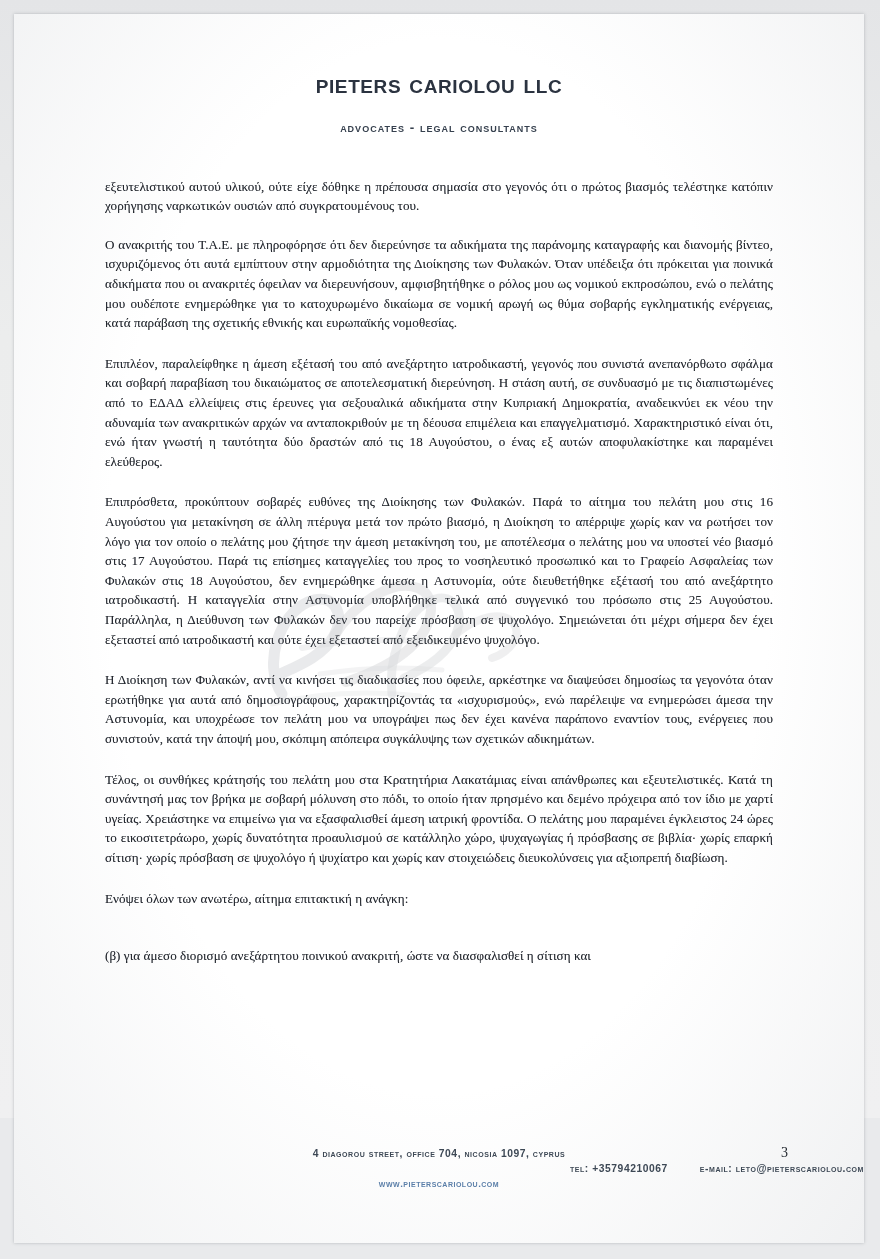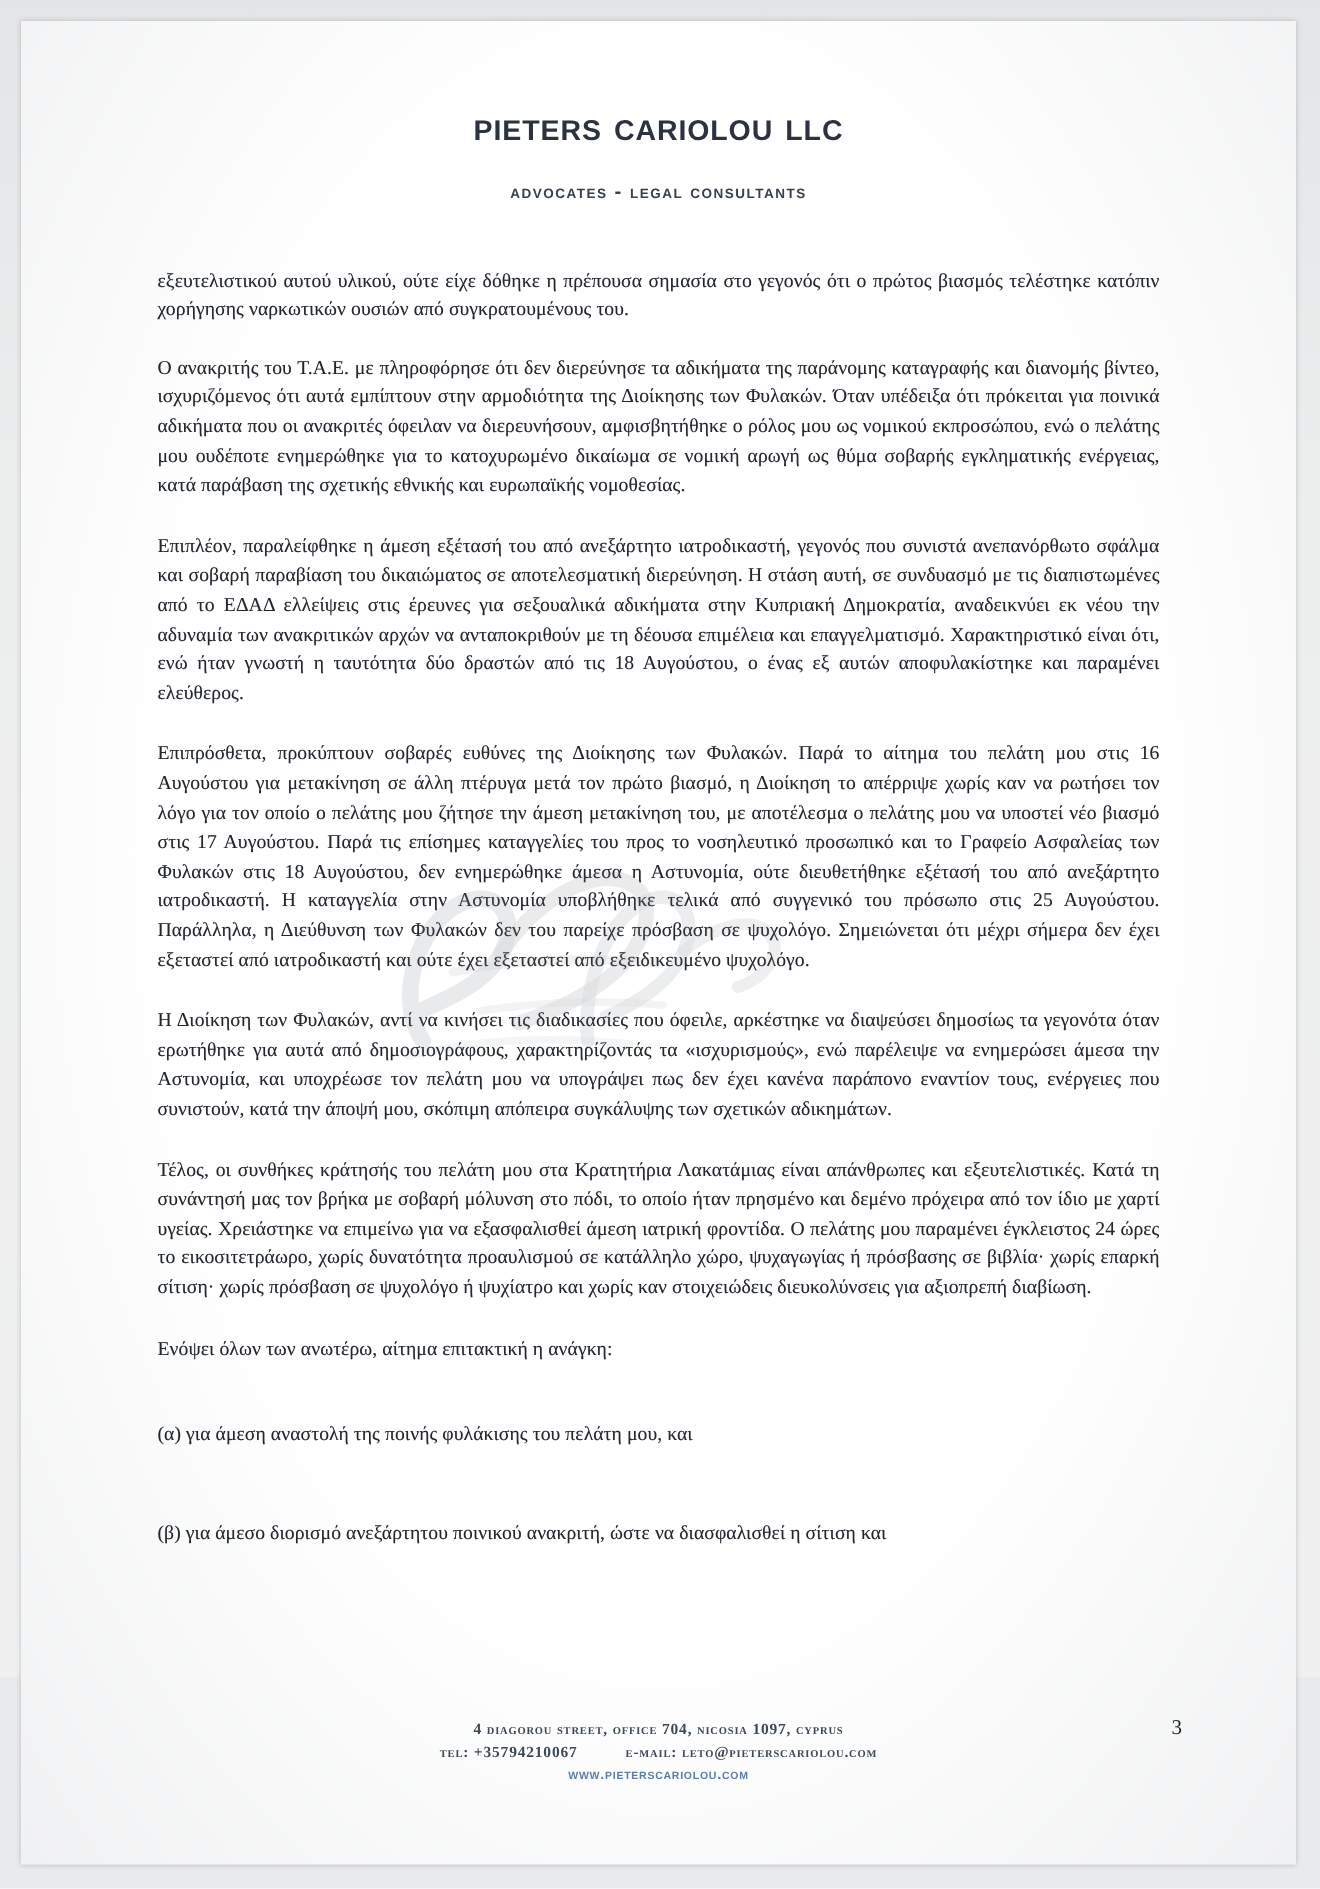--- a/index.html
+++ b/index.html
@@ -118,25 +118,24 @@
     color: #3d4855;
     z-index: 2;
   }
   .footer-line {
     font-size: 10.3px;
     letter-spacing: 0.55px;
     font-weight: bold;
     font-variant: small-caps;
     text-transform: lowercase;
     line-height: 15px;
-    font-family: Liberation Serif, serif;
   }
   .footer-contact {
     display: flex;
-    justify-content: center;
+    justify-content: flex-end;
     gap: 32px;
   }
   .footer-url {
     font-size: 9.6px;
     letter-spacing: 0.5px;
     font-weight: bold;
     color: #5a7ea8;
     font-variant: small-caps;
     text-transform: lowercase;
     line-height: 15px;
@@ -163,21 +162,20 @@
     </div>
 
     <div class="doc-body">
       <p class="para tight">εξευτελιστικού αυτού υλικού, ούτε είχε δόθηκε η πρέπουσα σημασία στο γεγονός ότι ο πρώτος βιασμός τελέστηκε κατόπιν χορήγησης ναρκωτικών ουσιών από συγκρατουμένους του.</p>
       <p class="para">Ο ανακριτής του Τ.Α.Ε. με πληροφόρησε ότι δεν διερεύνησε τα αδικήματα της παράνομης καταγραφής και διανομής βίντεο, ισχυριζόμενος ότι αυτά εμπίπτουν στην αρμοδιότητα της Διοίκησης των Φυλακών. Όταν υπέδειξα ότι πρόκειται για ποινικά αδικήματα που οι ανακριτές όφειλαν να διερευνήσουν, αμφισβητήθηκε ο ρόλος μου ως νομικού εκπροσώπου, ενώ ο πελάτης μου ουδέποτε ενημερώθηκε για το κατοχυρωμένο δικαίωμα σε νομική αρωγή ως θύμα σοβαρής εγκληματικής ενέργειας, κατά παράβαση της σχετικής εθνικής και ευρωπαϊκής νομοθεσίας.</p>
       <p class="para">Επιπλέον, παραλείφθηκε η άμεση εξέτασή του από ανεξάρτητο ιατροδικαστή, γεγονός που συνιστά ανεπανόρθωτο σφάλμα και σοβαρή παραβίαση του δικαιώματος σε αποτελεσματική διερεύνηση. Η στάση αυτή, σε συνδυασμό με τις διαπιστωμένες από το ΕΔΑΔ ελλείψεις στις έρευνες για σεξουαλικά αδικήματα στην Κυπριακή Δημοκρατία, αναδεικνύει εκ νέου την αδυναμία των ανακριτικών αρχών να ανταποκριθούν με τη δέουσα επιμέλεια και επαγγελματισμό. Χαρακτηριστικό είναι ότι, ενώ ήταν γνωστή η ταυτότητα δύο δραστών από τις 18 Αυγούστου, ο ένας εξ αυτών αποφυλακίστηκε και παραμένει ελεύθερος.</p>
       <p class="para">Επιπρόσθετα, προκύπτουν σοβαρές ευθύνες της Διοίκησης των Φυλακών. Παρά το αίτημα του πελάτη μου στις 16 Αυγούστου για μετακίνηση σε άλλη πτέρυγα μετά τον πρώτο βιασμό, η Διοίκηση το απέρριψε χωρίς καν να ρωτήσει τον λόγο για τον οποίο ο πελάτης μου ζήτησε την άμεση μετακίνηση του, με αποτέλεσμα ο πελάτης μου να υποστεί νέο βιασμό στις 17 Αυγούστου. Παρά τις επίσημες καταγγελίες του προς το νοσηλευτικό προσωπικό και το Γραφείο Ασφαλείας των Φυλακών στις 18 Αυγούστου, δεν ενημερώθηκε άμεσα η Αστυνομία, ούτε διευθετήθηκε εξέτασή του από ανεξάρτητο ιατροδικαστή. Η καταγγελία στην Αστυνομία υποβλήθηκε τελικά από συγγενικό του πρόσωπο στις 25 Αυγούστου. Παράλληλα, η Διεύθυνση των Φυλακών δεν του παρείχε πρόσβαση σε ψυχολόγο. Σημειώνεται ότι μέχρι σήμερα δεν έχει εξεταστεί από ιατροδικαστή και ούτε έχει εξεταστεί από εξειδικευμένο ψυχολόγο.</p>
       <p class="para">Η Διοίκηση των Φυλακών, αντί να κινήσει τις διαδικασίες που όφειλε, αρκέστηκε να διαψεύσει δημοσίως τα γεγονότα όταν ερωτήθηκε για αυτά από δημοσιογράφους, χαρακτηρίζοντάς τα «ισχυρισμούς», ενώ παρέλειψε να ενημερώσει άμεσα την Αστυνομία, και υποχρέωσε τον πελάτη μου να υπογράψει πως δεν έχει κανένα παράπονο εναντίον τους, ενέργειες που συνιστούν, κατά την άποψή μου, σκόπιμη απόπειρα συγκάλυψης των σχετικών αδικημάτων.</p>
       <p class="para">Τέλος, οι συνθήκες κράτησής του πελάτη μου στα Κρατητήρια Λακατάμιας είναι απάνθρωπες και εξευτελιστικές. Κατά τη συνάντησή μας τον βρήκα με σοβαρή μόλυνση στο πόδι, το οποίο ήταν πρησμένο και δεμένο πρόχειρα από τον ίδιο με χαρτί υγείας. Χρειάστηκε να επιμείνω για να εξασφαλισθεί άμεση ιατρική φροντίδα. Ο πελάτης μου παραμένει έγκλειστος 24 ώρες το εικοσιτετράωρο, χωρίς δυνατότητα προαυλισμού σε κατάλληλο χώρο, ψυχαγωγίας ή πρόσβασης σε βιβλία· χωρίς επαρκή σίτιση· χωρίς πρόσβαση σε ψυχολόγο ή ψυχίατρο και χωρίς καν στοιχειώδεις διευκολύνσεις για αξιοπρεπή διαβίωση.</p>
       <p class="para lead-in">Ενόψει όλων των ανωτέρω, αίτημα επιτακτική η ανάγκη:</p>
-      <p class="para item">(α) για άμεση αναστολή της ποινής φυλάκισης του πελάτη μου, και</p>
       <p class="para last">(β) για άμεσο διορισμό ανεξάρτητου ποινικού ανακριτή, ώστε να διασφαλισθεί η σίτιση και</p>
     </div>
 
     <div class="watermark">
       <svg viewBox="0 0 300 180" width="300" height="180" aria-hidden="true">
         <g fill="none" stroke="#7b8088" stroke-linecap="round" stroke-linejoin="round">
           <path d="M40 150 C20 120 38 70 66 58 C92 47 104 70 92 92 C80 114 50 124 34 132" stroke-width="11" opacity="0.55"></path>
           <path d="M92 92 C112 60 150 34 176 44 C198 53 190 84 168 104 C148 122 122 132 104 138" stroke-width="10" opacity="0.5"></path>
           <path d="M150 150 C146 118 160 72 186 58 C210 45 224 66 214 90 C205 112 180 126 162 134" stroke-width="9" opacity="0.45"></path>
           <path d="M214 90 C236 72 262 66 272 80 C280 92 268 108 250 114" stroke-width="8" opacity="0.4"></path>

